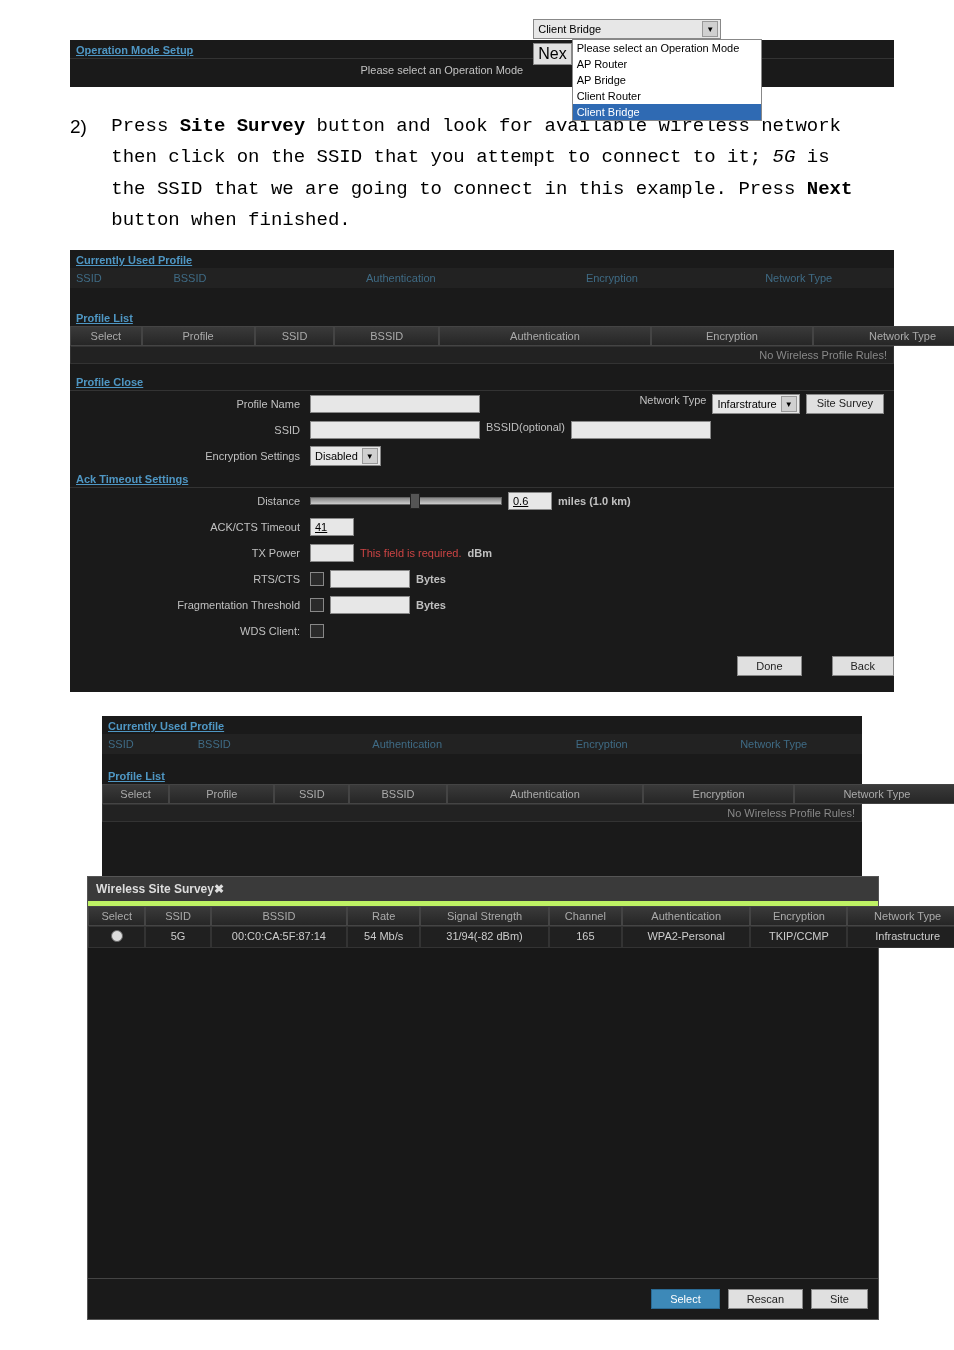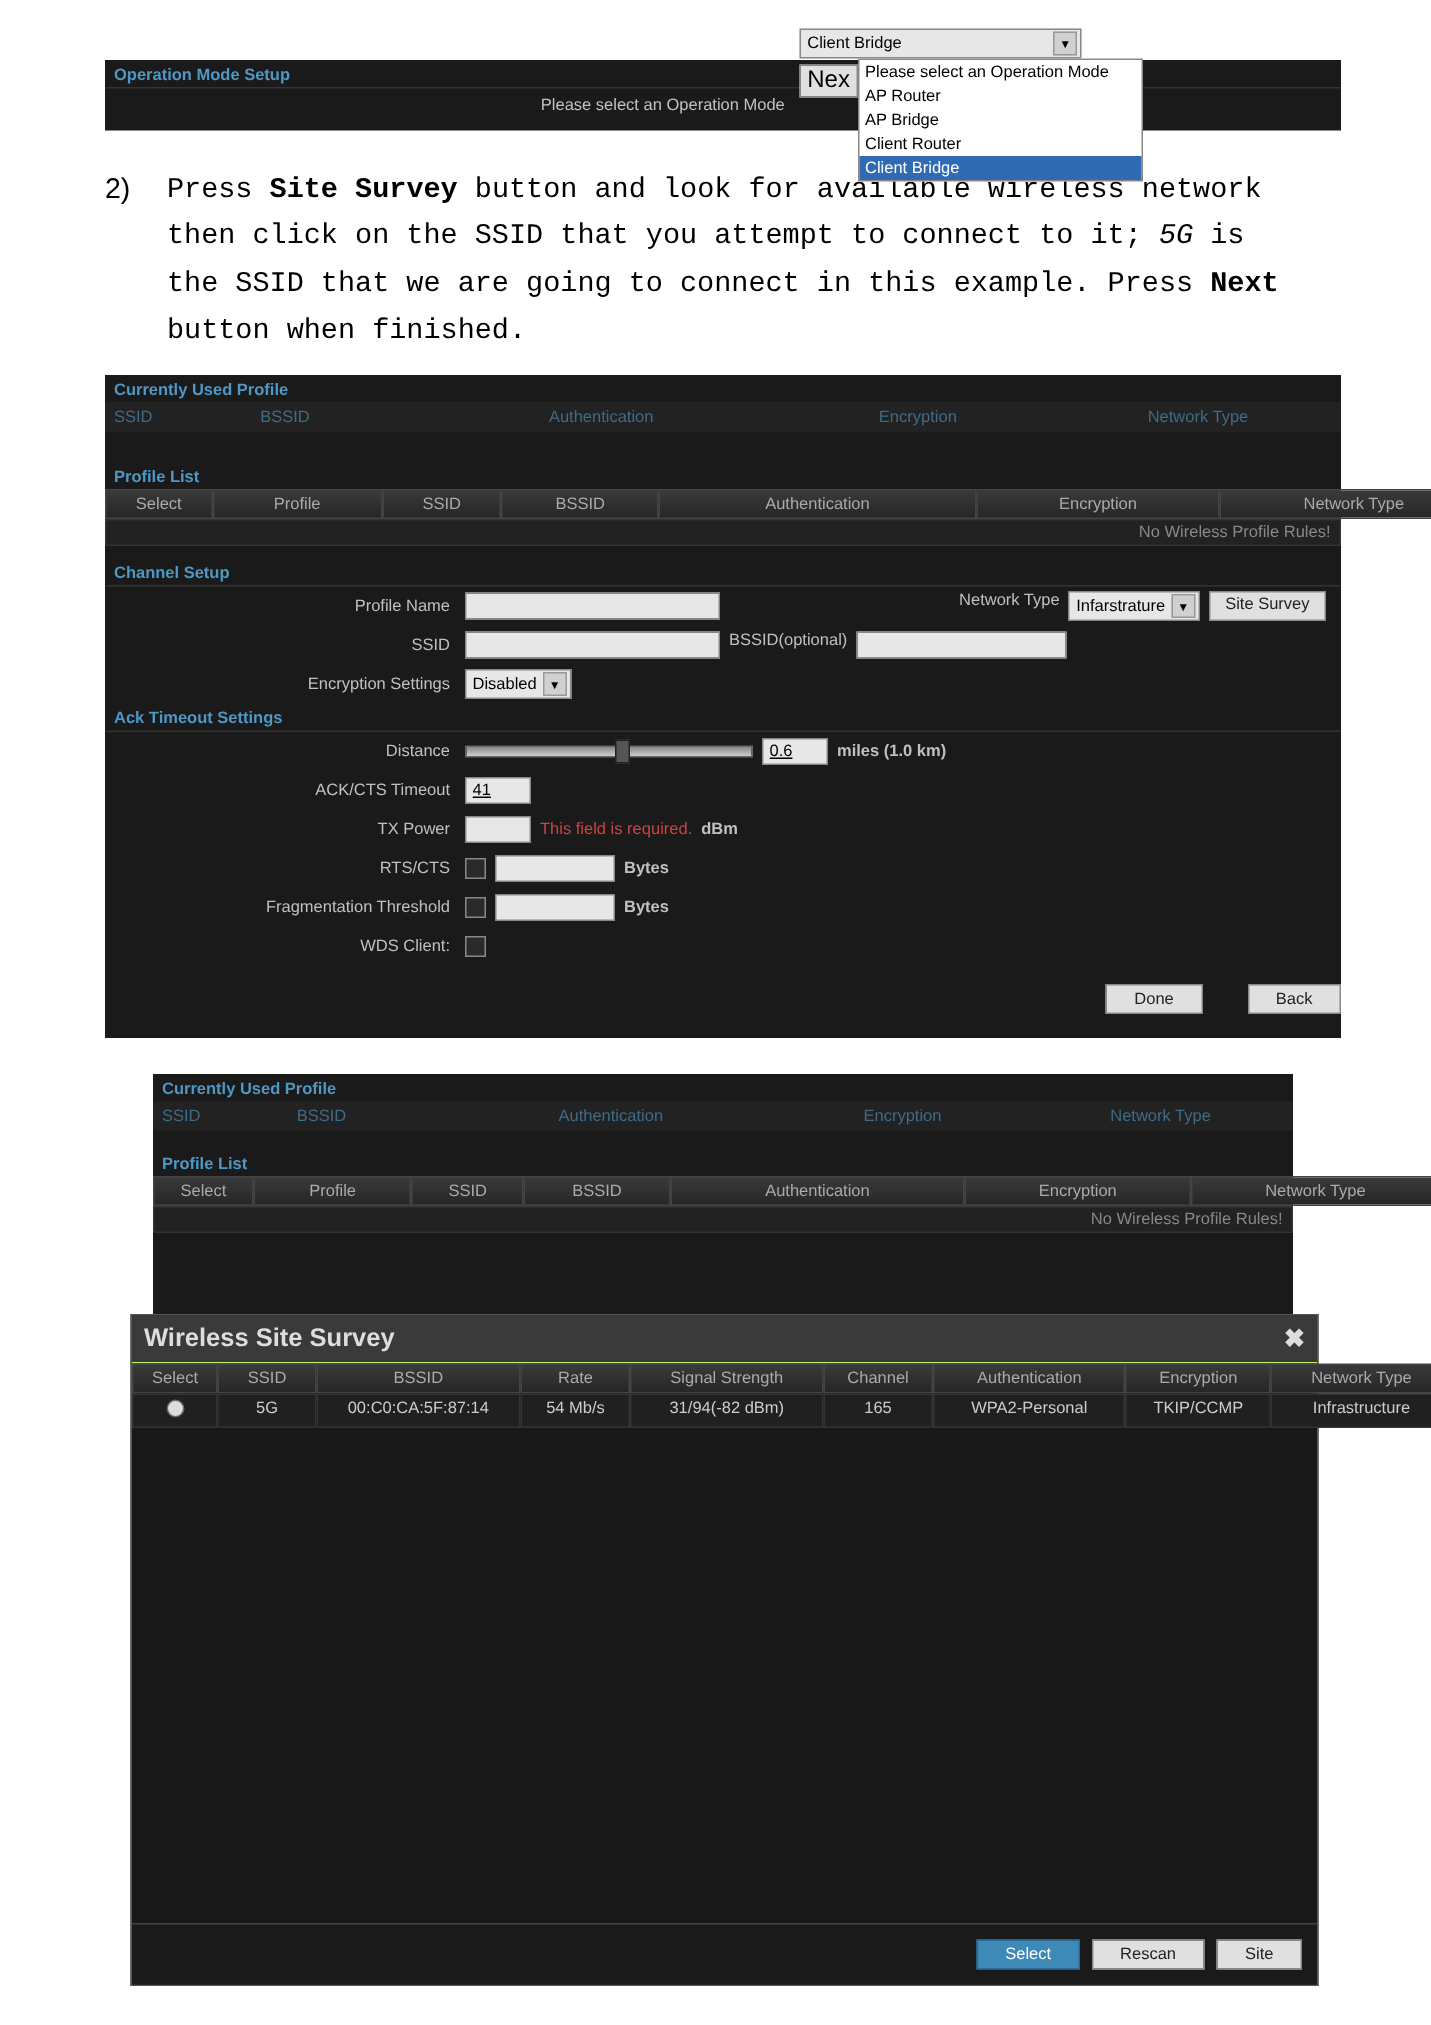--- a/index.html
+++ b/index.html
@@ -37,20 +37,21 @@
     width: 100%;
     box-sizing: border-box;
     margin-bottom: 24px;
     font-size: 11px;
   }
   .section-title {
     color: #4f97c4;
     font-size: 11px;
     padding: 4px 6px 2px 6px;
     font-weight: bold;
+    text-decoration: underline;
   }
   .section-rule {
     border-top: 1px solid #333;
     margin: 0;
   }
   .op-row {
     display:flex;
     align-items:center;
     height:22px;
   }
@@ -236,25 +237,25 @@
   
   .popup {
     background:#1a1a1a;
     margin-top:-30px;
     border:1px solid #555;
   }
   .popup-title {
     background:#3a3a3a;
     color:#ddd;
     font-weight:bold;
-    font-size:17px;
+    font-size:12px;
     padding:5px 8px;
     display:flex;
-    justify-content:space-between;
-    border-bottom:1px solid #bef264;
+    justify-content:flex-start;
+    border-bottom:5px solid #bef264;
   }
   .popup-body {
     height:330px;
     background:#181818;
   }
   .survey-header {
     display:flex;
     background:#2a2a2a;
   }
   .sh {
@@ -346,21 +347,21 @@
       <div class="ph right-text" style="flex:0 0 12%">Profile</div>
       <div class="ph right-text" style="flex:0 0 8%">SSID</div>
       <div class="ph right-text" style="flex:0 0 11%">BSSID</div>
       <div class="ph right-text" style="flex:0 0 24%">Authentication</div>
       <div class="ph right-text" style="flex:0 0 18%">Encryption</div>
       <div class="ph right-text" style="flex:0 0 20%">Network Type</div>
     </div>
     <div style="text-align:right; color:#888; font-size:11px; padding:2px 6px; border:1px solid #333; background:#222;">No Wireless Profile Rules!</div>
     <div style="height:8px;"></div>
 
-    <div class="section-title">Channel Setup</div>
+    <div class="section-title">Profile Close</div>
     <div class="section-rule"></div>
 
     <div class="row">
       <div class="lbl">Profile Name</div>
       <div class="fld">
         <input class="text-input" style="">
         <div style="flex:1; display:flex; justify-content:flex-end; gap:6px; padding-right:10px;">
           <span style="color:#c0c0c0; font-size:11px;">Network Type</span>
           <span class="sel-small">
             <span>Infarstrature</span>

